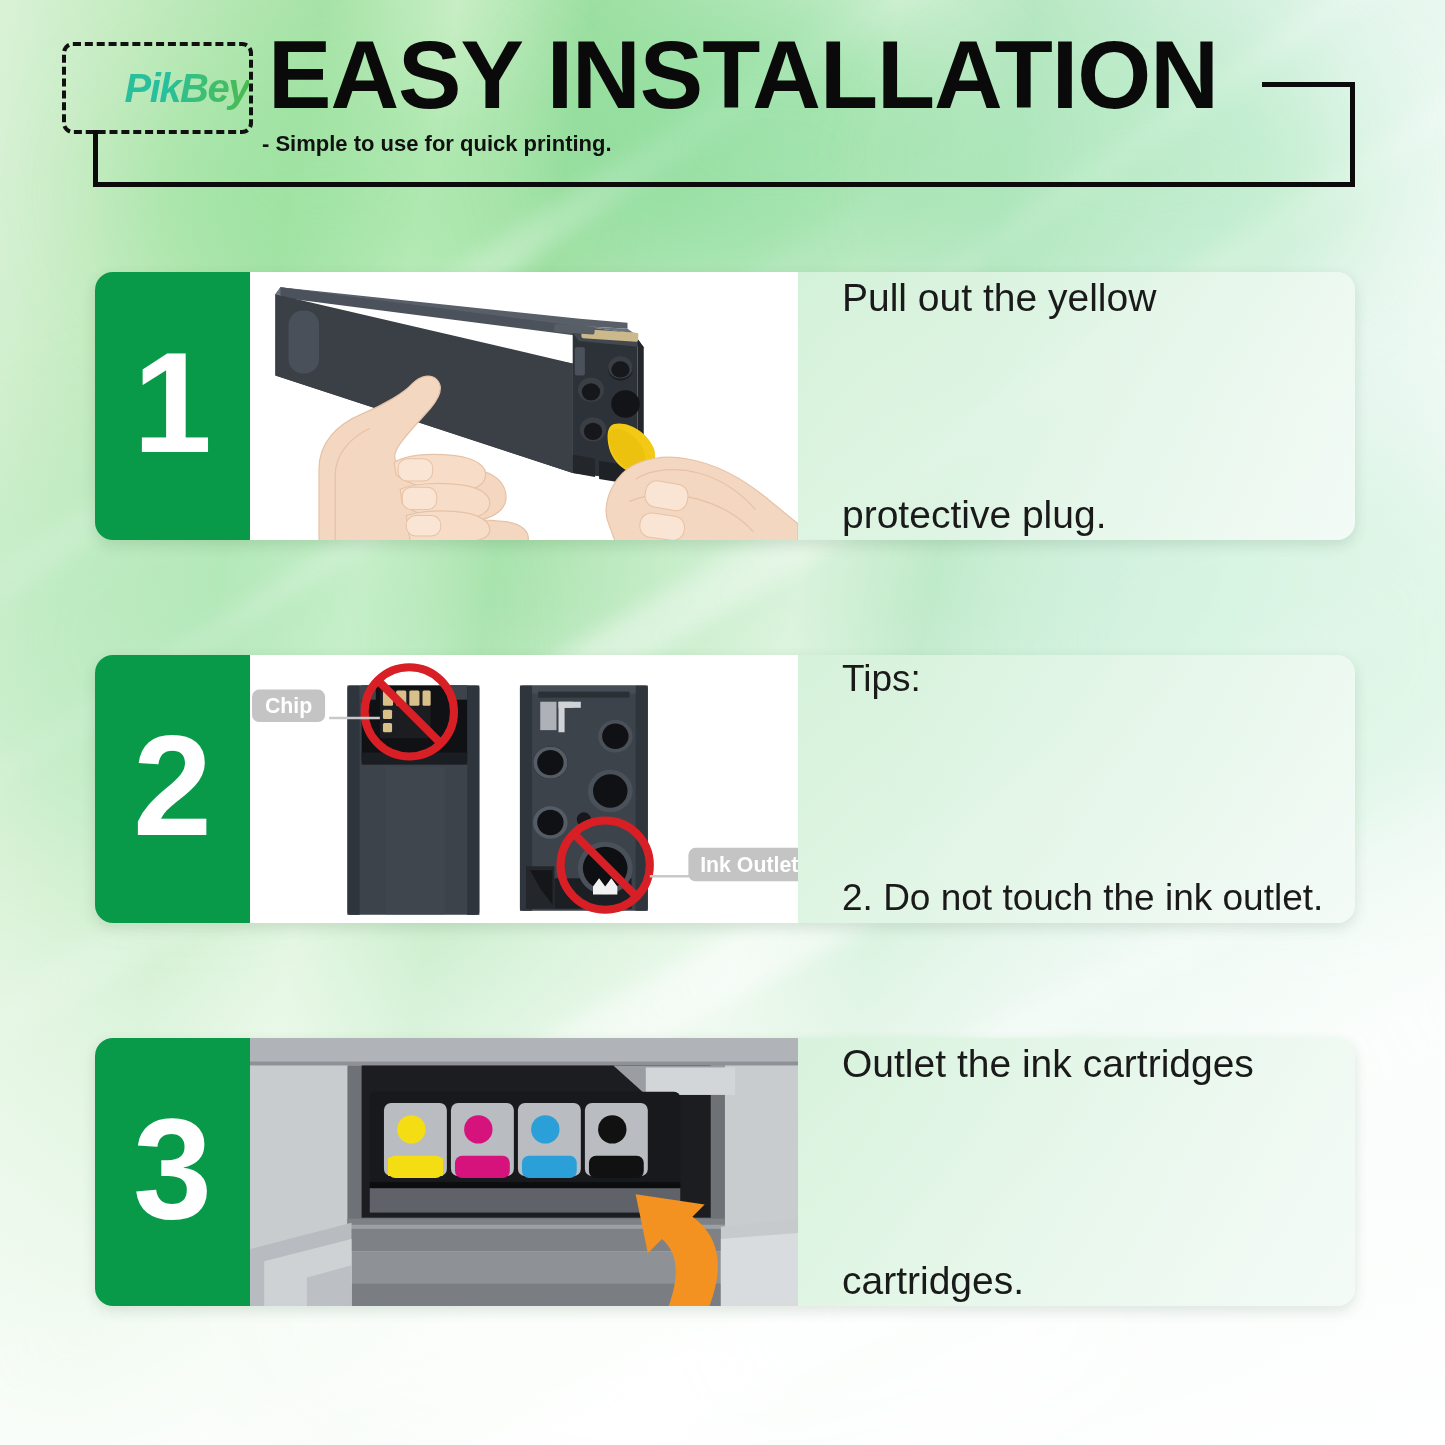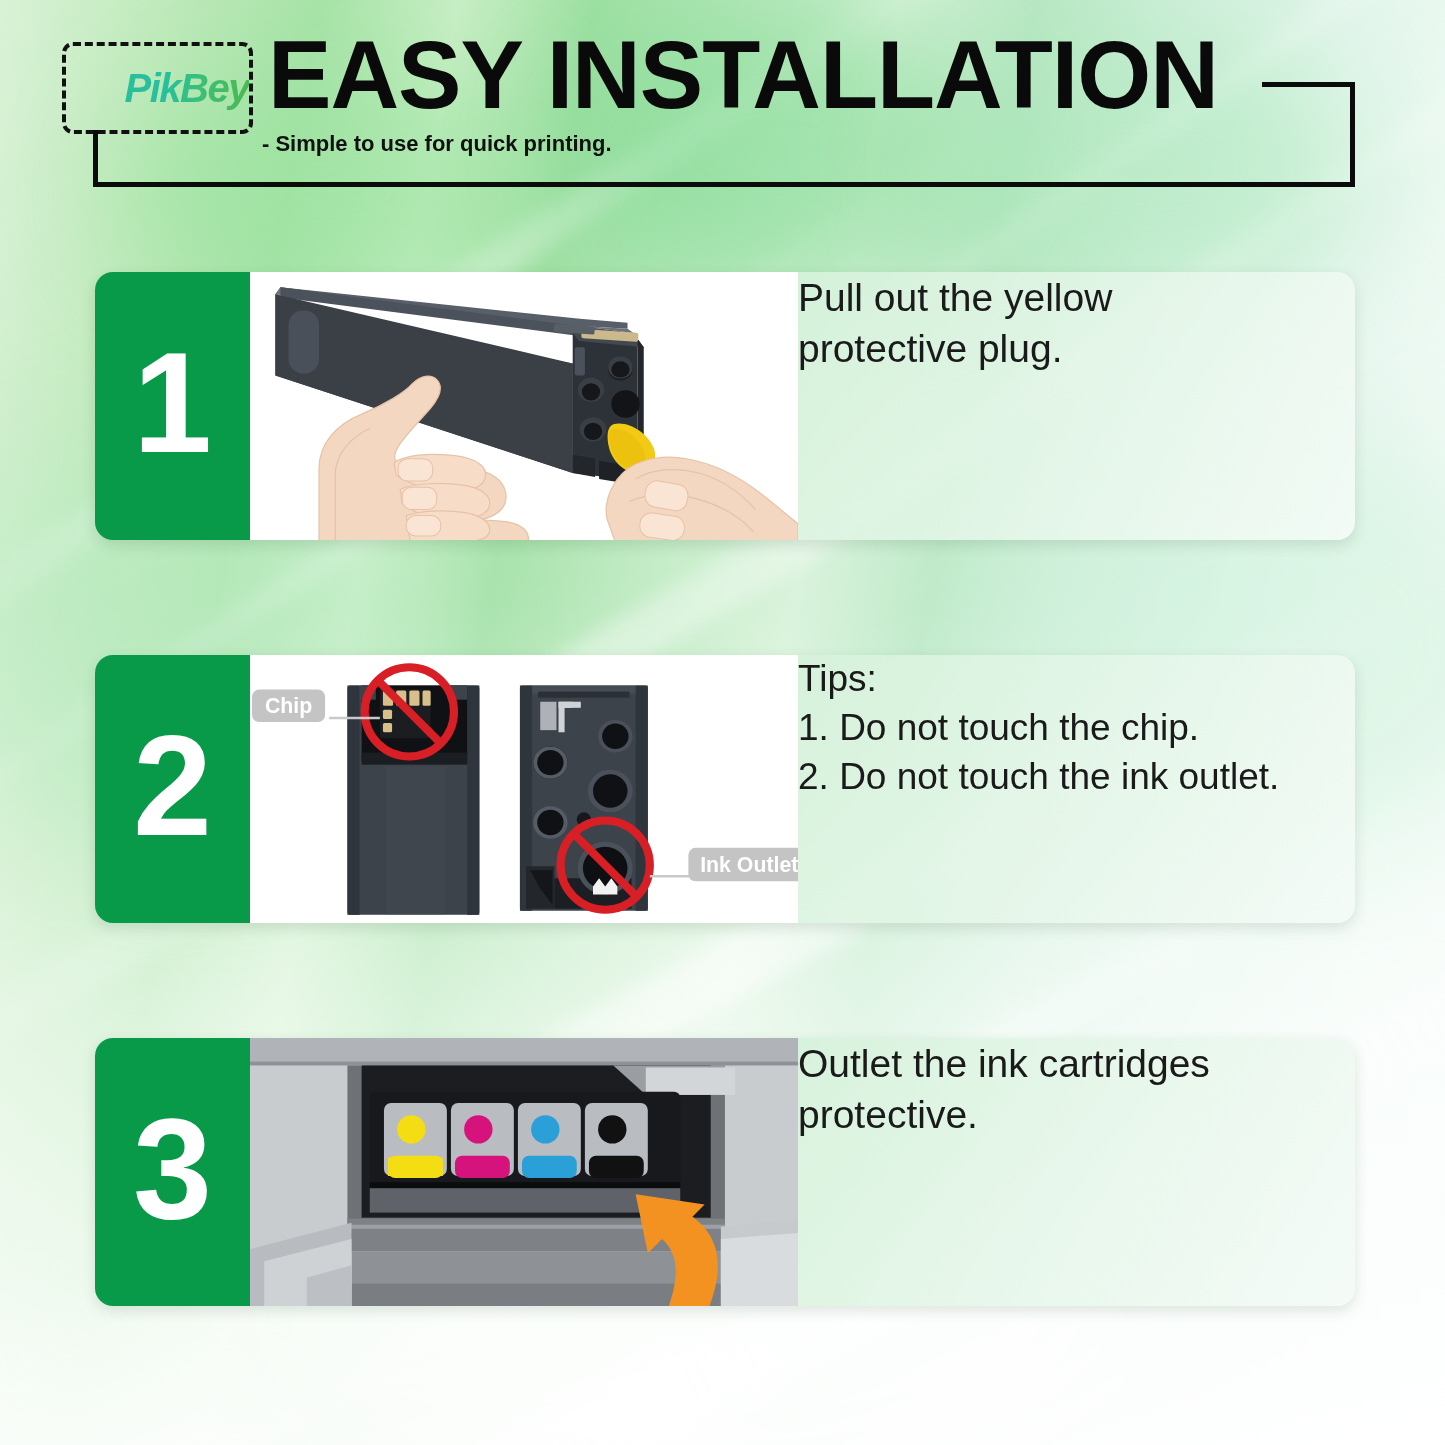--- a/index.html
+++ b/index.html
@@ -88,22 +88,22 @@
     color:#fff;font-size:142px;font-weight:bold;line-height:1;
     margin-top:-6px;
   }
   .art{
     width:540px;flex:0 0 540px;height:100%;
     background:#fff;position:relative;overflow:hidden;padding-left:8px;
   }
   .caption{
     flex:1 1 auto;height:100%;position:relative;
     background:linear-gradient(120deg,rgba(214,242,219,.92) 0%,rgba(228,246,232,.88) 45%,rgba(244,251,247,.92) 100%);
-    display:flex;flex-direction:column;justify-content:flex-start;
-    padding-right:26px;box-sizing:border-box;
+    display:flex;flex-direction:column;justify-content:space-between;
+    padding-left:44px;padding-right:26px;box-sizing:border-box;
   }
   .cap-line{
     font-size:39px;color:#1a1a1a;line-height:1.32;white-space:nowrap;
   }
   #panel-2 .cap-line{font-size:37px;}
 
   
   .svgfull{position:absolute;left:0;top:0;width:100%;height:100%;}
 </style>
 </head>
@@ -300,21 +300,20 @@
       <g>
         <line x1="394" y1="220" x2="436" y2="220" stroke="#c9c9c9" stroke-width="2.5"></line>
         <rect x="432" y="192" width="124" height="33" rx="7" fill="#c4c4c4"></rect>
         <text x="492" y="216" font-family="Liberation Sans, sans-serif" font-size="21" font-weight="bold" fill="#ffffff" text-anchor="middle">Ink Outlet</text>
       </g>
     </svg>
   </div>
 
   <div class="caption">
     <div class="cap-line">Tips:</div>
-    <div class="cap-line">1. Do not touch the chip.</div>
     <div class="cap-line">2. Do not touch the ink outlet.</div>
   </div>
 </div>
 
 <div class="panel" id="panel-3">
   <div class="num-block">
     <span>3</span>
   </div>
 
   <div class="art">
@@ -371,15 +370,15 @@
       <g>
         <path d="M452 268 C466 232 466 200 436 178
                  L448 166 L380 156 L392 214 L406 200
                  C424 216 422 240 412 268 Z" fill="#f39220"></path>
       </g>
     </svg>
   </div>
 
   <div class="caption">
     <div class="cap-line">Outlet the ink cartridges</div>
-    <div class="cap-line">protective.</div>
+    <div class="cap-line">cartridges.</div>
   </div>
 </div>
 
 </body></html>

